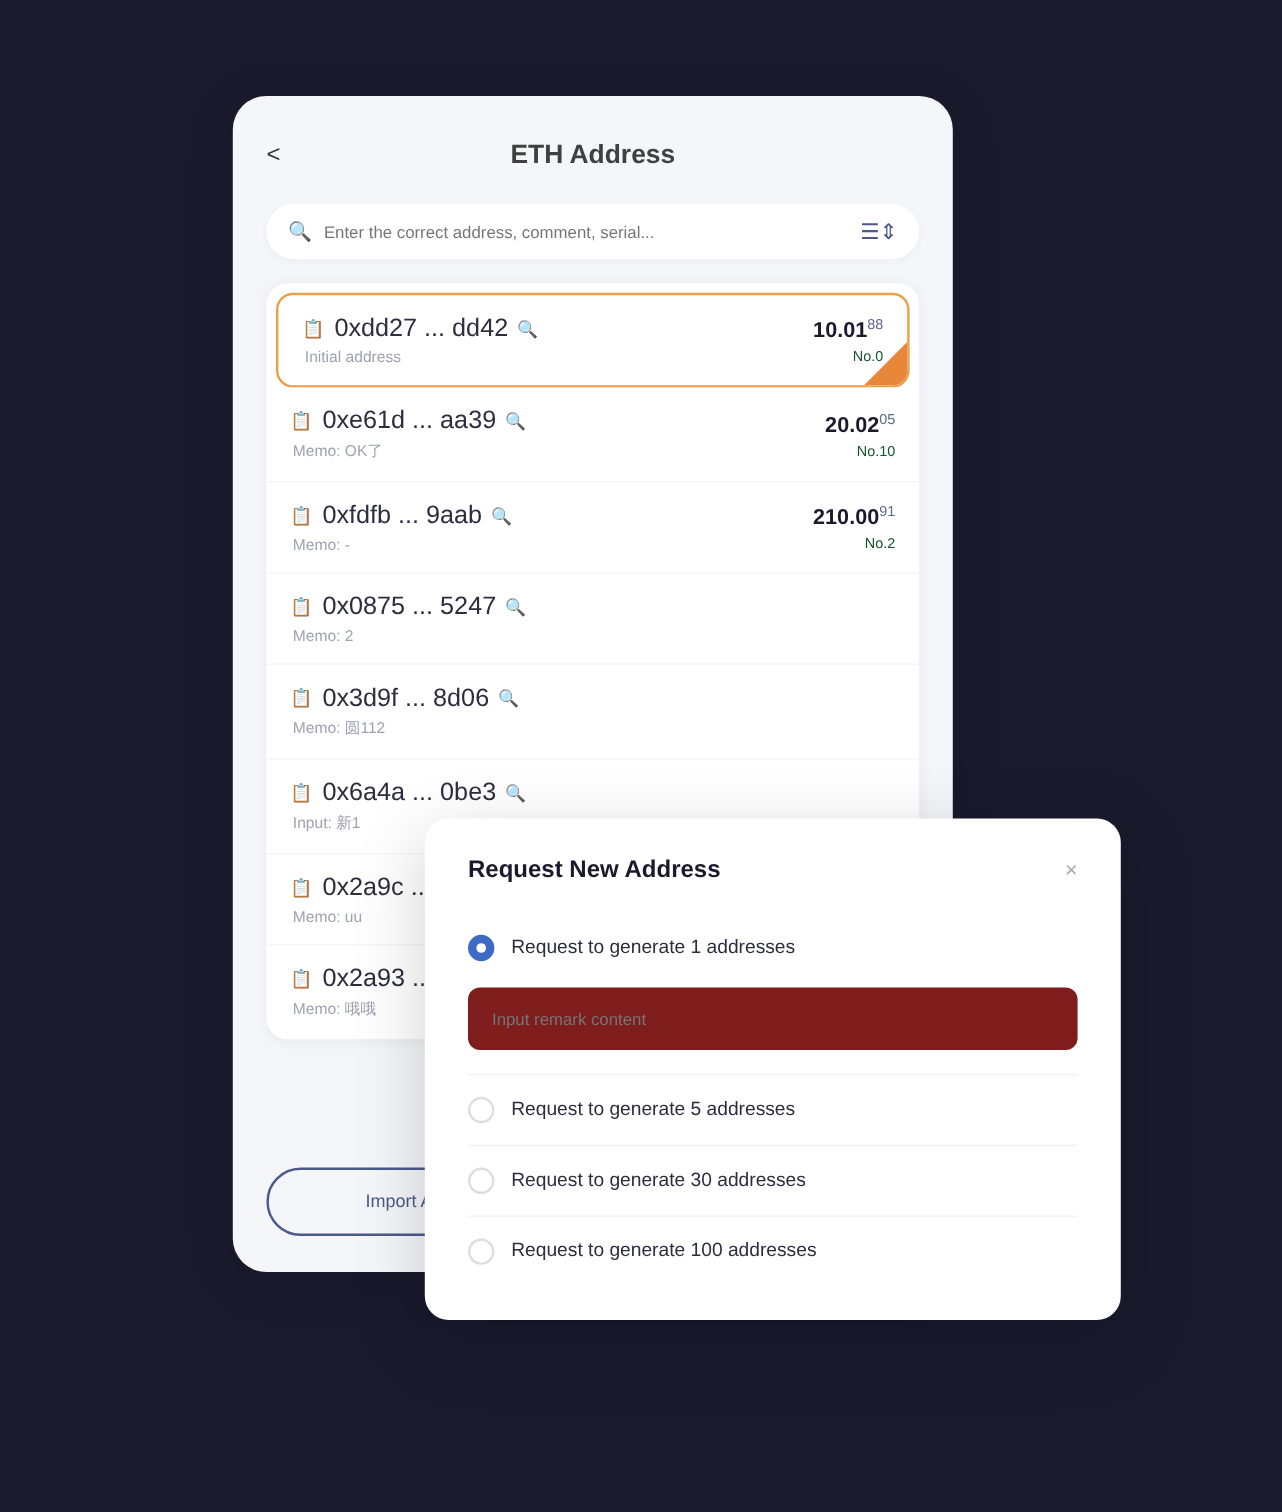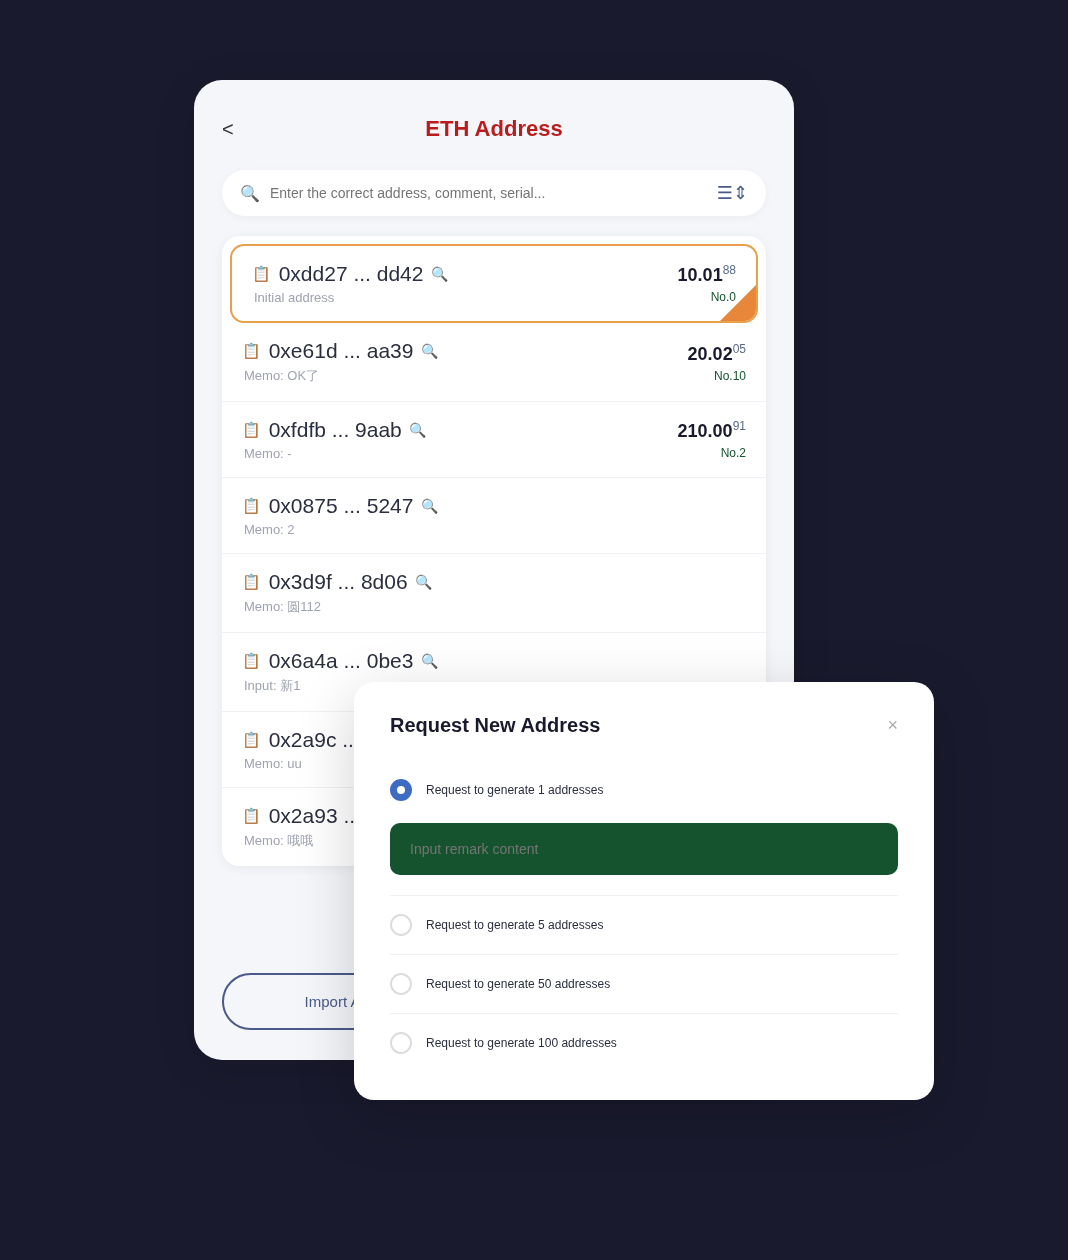--- a/index.html
+++ b/index.html
@@ -41,21 +41,21 @@
       border: none;
       cursor: pointer;
       font-size: 20px;
       color: #333;
       display: flex;
       align-items: center;
     }
     .header-title {
       font-size: 22px;
       font-weight: 600;
-      color: #b91c1c;
+      color: #404040;
     }
     
     .search-bar {
       background: #fff;
       border-radius: 50px;
       display: flex;
       align-items: center;
       padding: 12px 18px;
       margin-bottom: 20px;
       gap: 10px;
@@ -250,37 +250,37 @@
     }
     .radio-circle.checked::after {
       content: '';
       width: 8px;
       height: 8px;
       background: #fff;
       border-radius: 50%;
     }
     
     .remark-input {
-      background: #14532d;
+      background: #7f1d1d;
       border: none;
       border-radius: 10px;
       padding: 18px 20px;
       width: 100%;
       font-size: 14px;
       color: #bbb;
       outline: none;
       margin: 8px 0 16px 0;
     }
     .divider {
       border: none;
       border-top: 1px solid #f0f1f5;
       margin: 4px 0;
     }
     .modal-radio-label {
-      font-size: 12px;
+      font-size: 16px;
       color: #2a2e3e;
       text-align: center;
     }
   </style>
 </head>
 <body>
 
 <div class="main-container">
 
   <div class="address-card">
@@ -438,21 +438,21 @@
     <div class="radio-option">
       <div class="radio-circle"></div>
       <span class="modal-radio-label">Request to generate 5 addresses</span>
     </div>
 
     <hr class="divider">
 
     
     <div class="radio-option">
       <div class="radio-circle"></div>
-      <span class="modal-radio-label">Request to generate 50 addresses</span>
+      <span class="modal-radio-label">Request to generate 30 addresses</span>
     </div>
 
     <hr class="divider">
 
     
     <div class="radio-option">
       <div class="radio-circle"></div>
       <span class="modal-radio-label">Request to generate 100 addresses</span>
     </div>
   </div>

